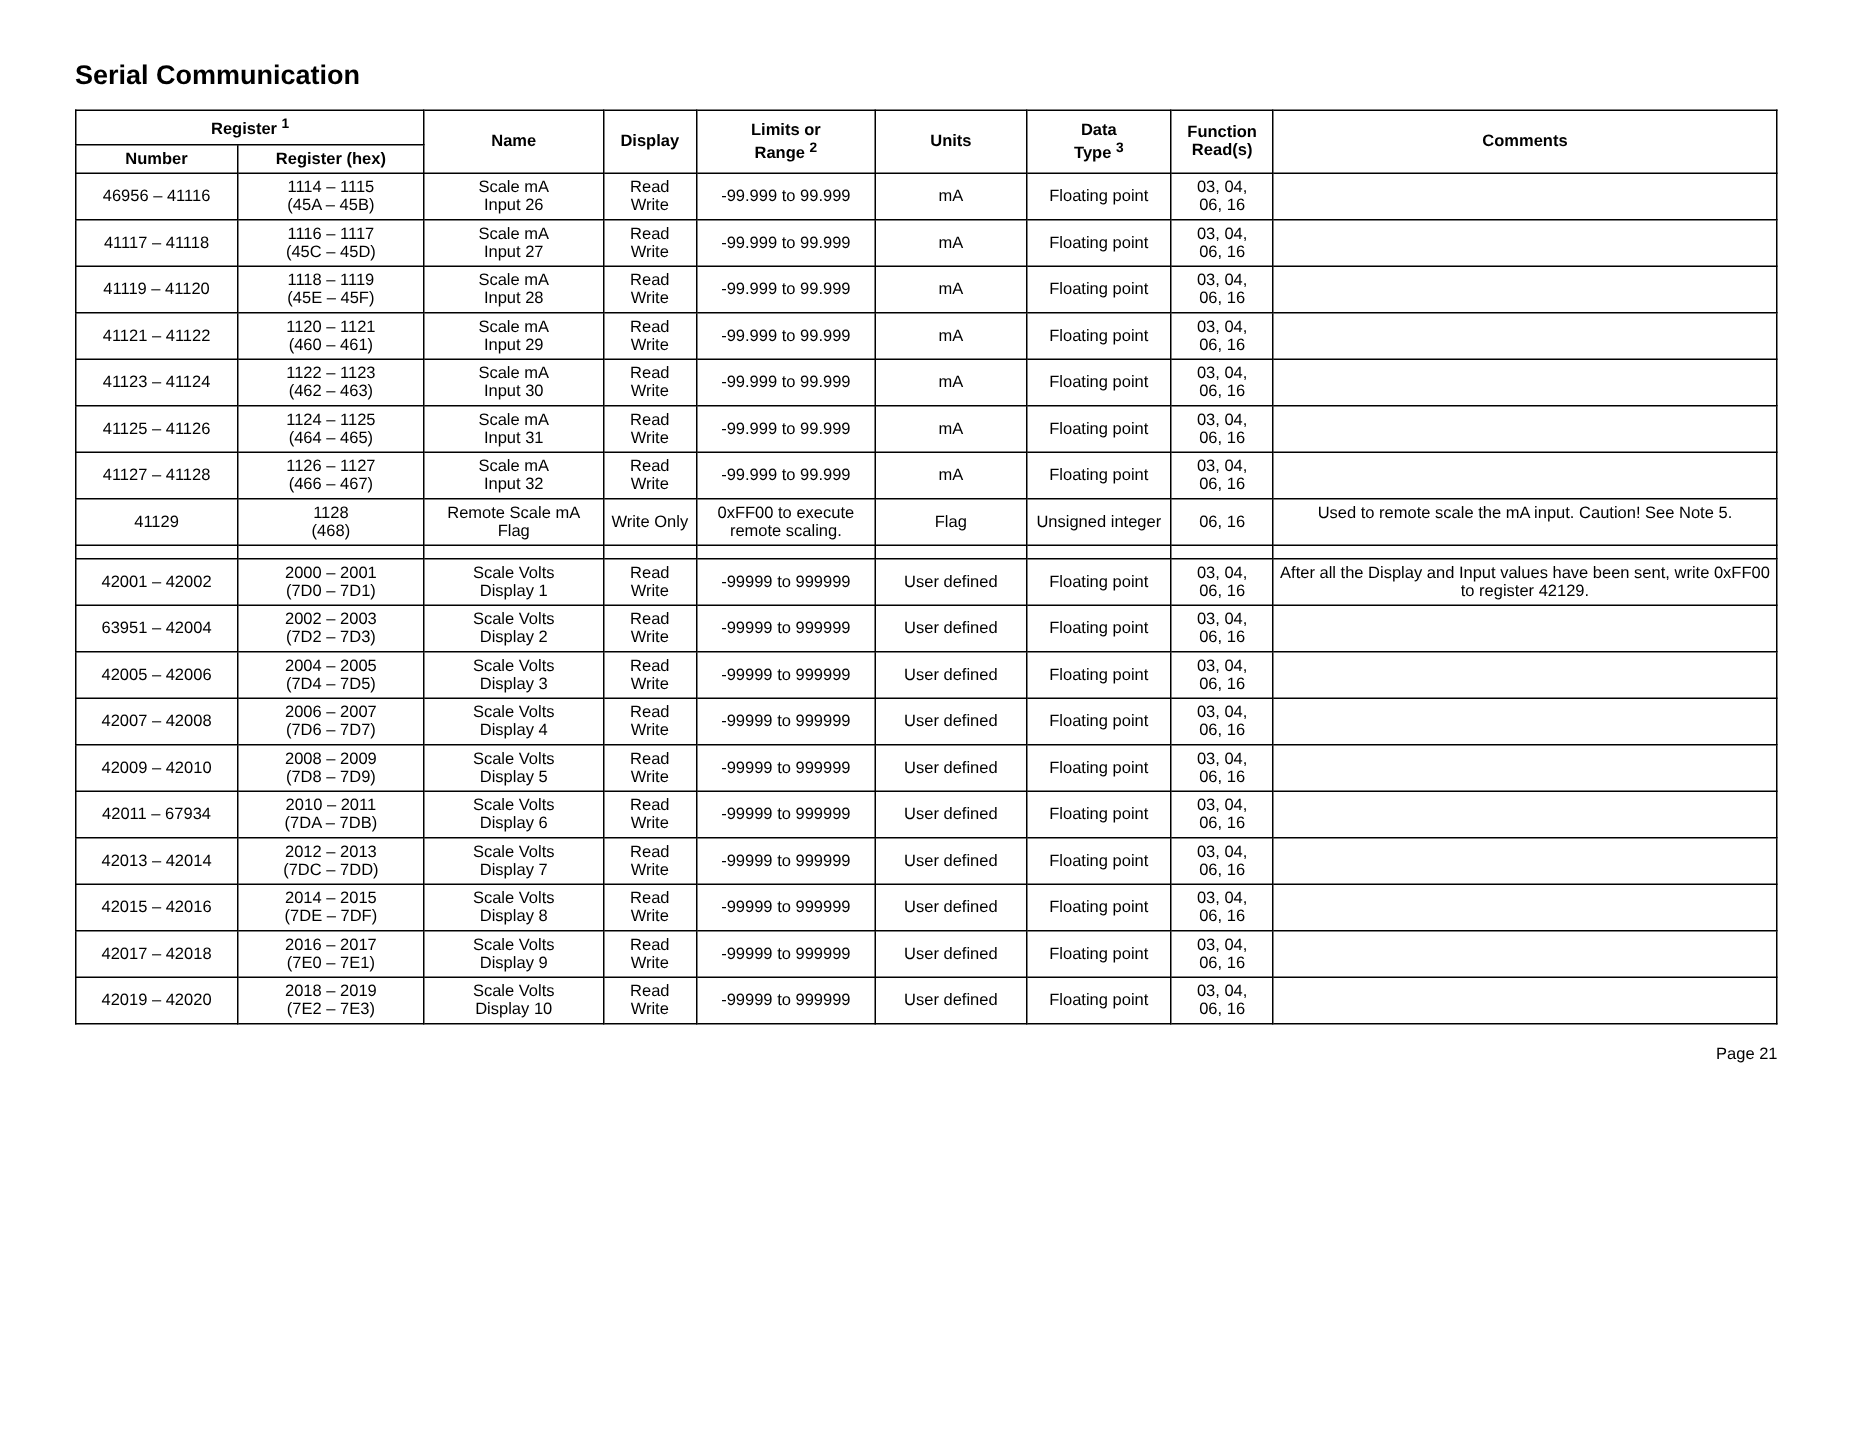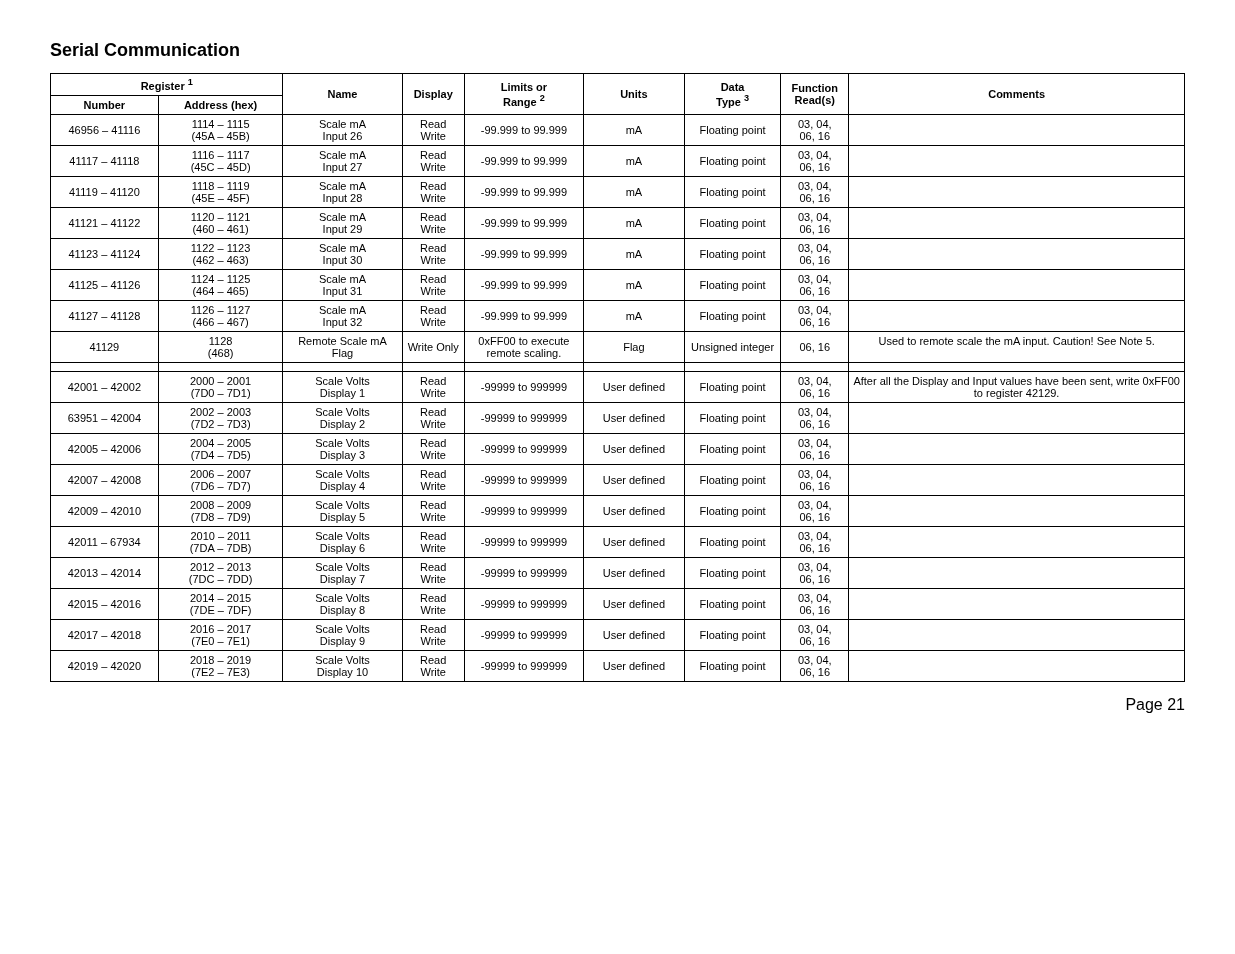--- a/index.html
+++ b/index.html
@@ -37,21 +37,21 @@
     font-size: 11px;
     padding: 3px 4px;
     vertical-align: middle;
   }
   th { font-weight: bold; text-align: center; }
   td.center { text-align: center; }
   td.left { text-align: center; }
   tr.spacer td { height: 8px; padding:0; }
   .footer {
     text-align: right;
-    font-size: 16px;
+    font-size: 11px;
     margin-top: 14px;
   }
 </style>
 </head>
 <body>
 
 <div class="header">
   <span>Serial Communication</span>
 </div>
 
@@ -83,21 +83,21 @@
         <span>Data</span><br>
         <span>Type </span><sup>3</sup>
       </th>
       <th rowspan="2">
         <span>Function</span><br><span>Read(s)</span>
       </th>
       <th rowspan="2">Comments</th>
     </tr>
     <tr>
       <th>Number</th>
-      <th>Address (hex)</th>
+      <th>Register (hex)</th>
     </tr>
   </thead>
   <tbody id="tbody">
       <tr>
         <td class="center">46956 – 41116</td>
         <td class="center">1114 – 1115<br>(45A – 45B)</td>
         <td class="center">Scale mA<br>Input 26</td>
         <td class="center">Read Write</td>
         <td class="center">-99.999 to 99.999</td>
         <td class="center">mA</td>

